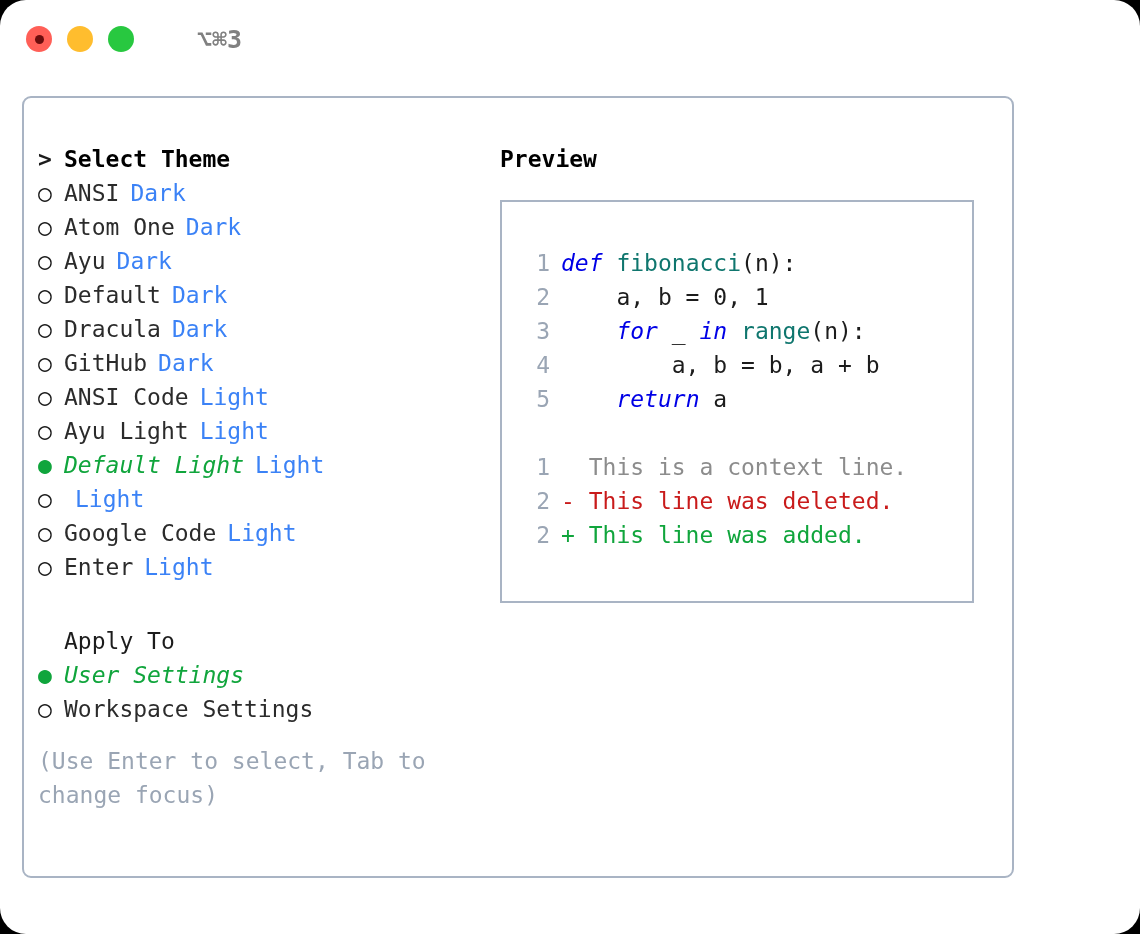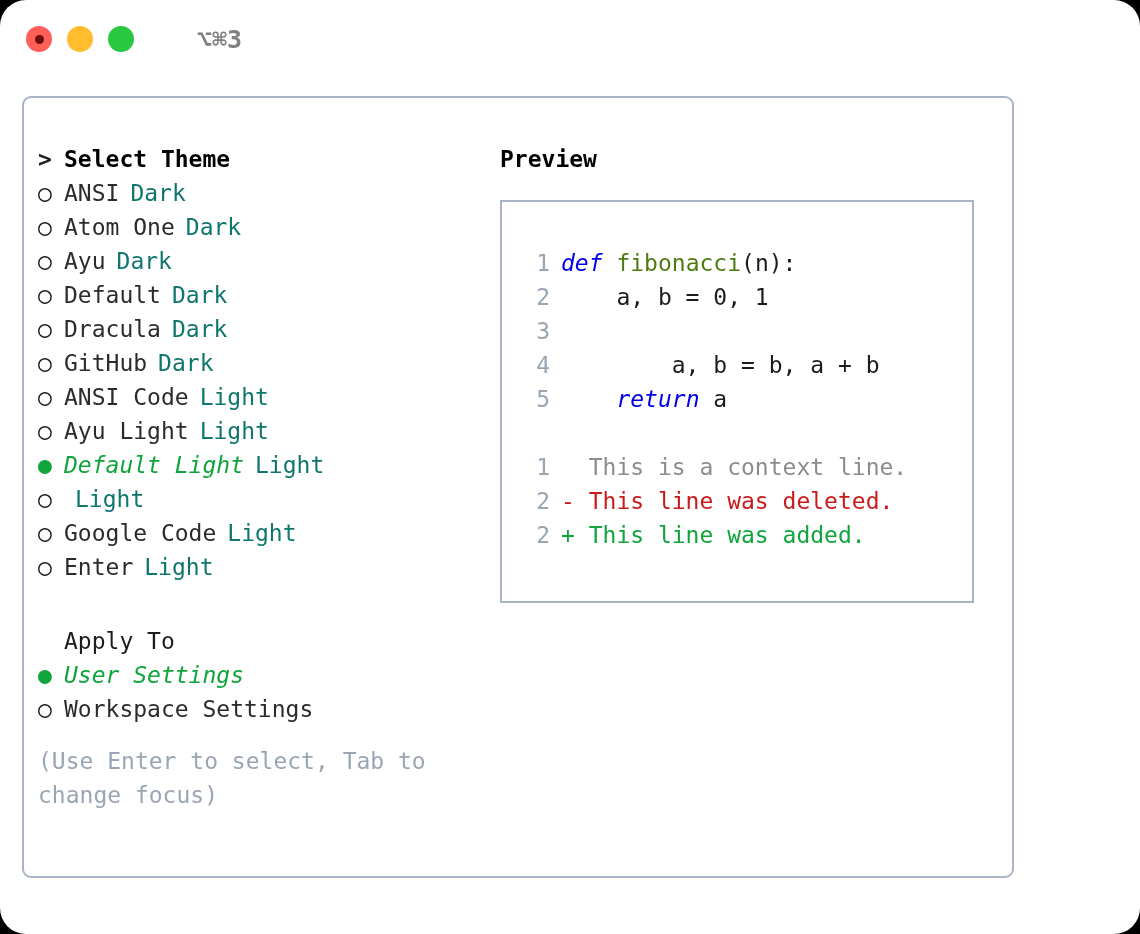--- a/index.html
+++ b/index.html
@@ -98,21 +98,21 @@
   .marker.sel { color: #10a53c; }
   .marker.blank { color: transparent; }
 
   .row.header {
     font-weight: bold;
     color: #000000;
   }
   .row.selected .label { color: #10a53c; font-style: italic; }
   .label { color: #2b2b2b; }
   .tag {
-    color: #0f766e;
+    color: #3b82f6;
     margin-left: 11px;
   }
 
   .spacer-lg { height: 40px; }
 
   #hint {
     margin-top: 18px;
     font-size: 23px;
     line-height: 34px;
     color: #9aa5b4;
@@ -154,21 +154,21 @@
   }
   .lno {
     width: 34px;
     text-align: right;
     color: #9aa5b4;
     flex: none;
     margin-right: 11px;
   }
   .ctext { color: #1c1c1c; }
   .kw  { color: #0000e6; font-style: italic; }
-  .fn  { color: #4d7c0f; }
+  .fn  { color: #0f766e; }
   .pl  { color: #1c1c1c; }
   .ctx { color: #8c8c8c; text-align: center; }
   .del { color: #c91b1b; }
   .add { color: #10a53c; }
   .gap { height: 34px; }
 </style>
 </head>
 <body>
 
 <div id="page">
@@ -219,21 +219,21 @@
 
       <div id="hint">(Use Enter to select, Tab to change focus)</div>
     </div>
 
     <div id="right-col">
       <div id="preview-title">Preview</div>
       <div id="preview-box">
         <div id="code-lines">
             <div class="cline"><span class="lno">1</span><span class="ctext"><span class="kw">def</span><span class="pl"> </span><span class="fn">fibonacci</span><span class="pl">(n):</span></span></div>
             <div class="cline"><span class="lno">2</span><span class="ctext"><span class="pl">    a, b = 0, 1</span></span></div>
-            <div class="cline"><span class="lno">3</span></div>
+            <div class="cline"><span class="lno">3</span><span class="ctext"><span class="pl">    </span><span class="kw">for</span><span class="pl"> _ </span><span class="kw">in</span><span class="pl"> </span><span class="fn">range</span><span class="pl">(n):</span></span></div>
             <div class="cline"><span class="lno">4</span><span class="ctext"><span class="pl">        a, b = b, a + b</span></span></div>
             <div class="cline"><span class="lno">5</span><span class="ctext"><span class="pl">    </span><span class="kw">return</span><span class="pl"> a</span></span></div>
           </div>
         <div class="gap"></div>
         <div id="diff-lines">
             <div class="cline"><span class="lno">1</span><span class="ctext"><span class="ctx">  This is a context line.</span></span></div>
             <div class="cline"><span class="lno">2</span><span class="ctext"><span class="del">- This line was deleted.</span></span></div>
             <div class="cline"><span class="lno">2</span><span class="ctext"><span class="add">+ This line was added.</span></span></div>
           </div>
       </div>

